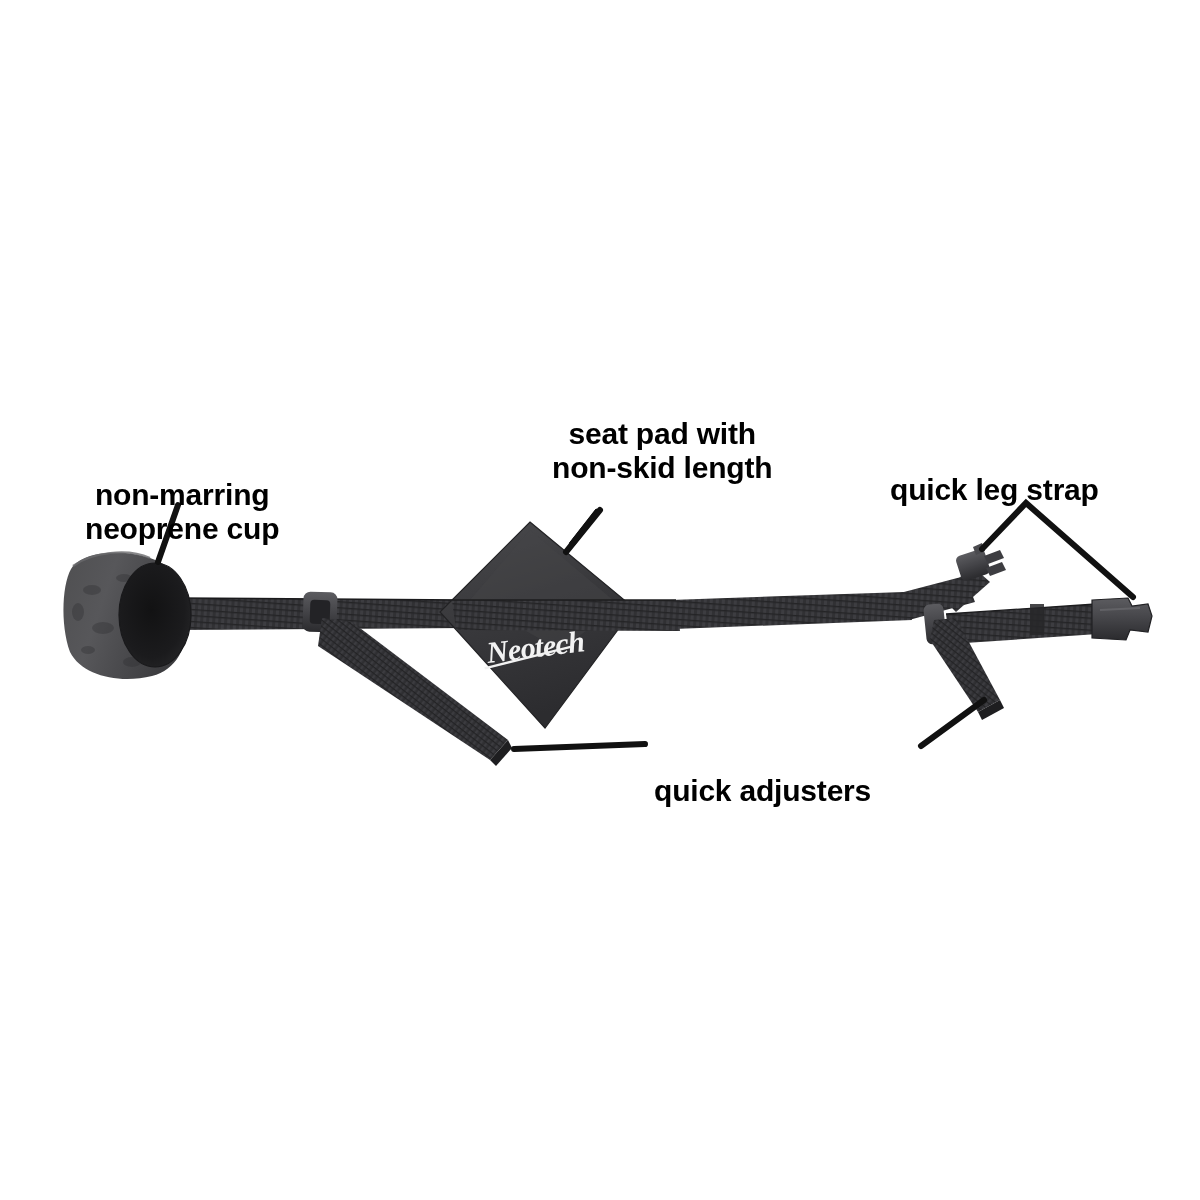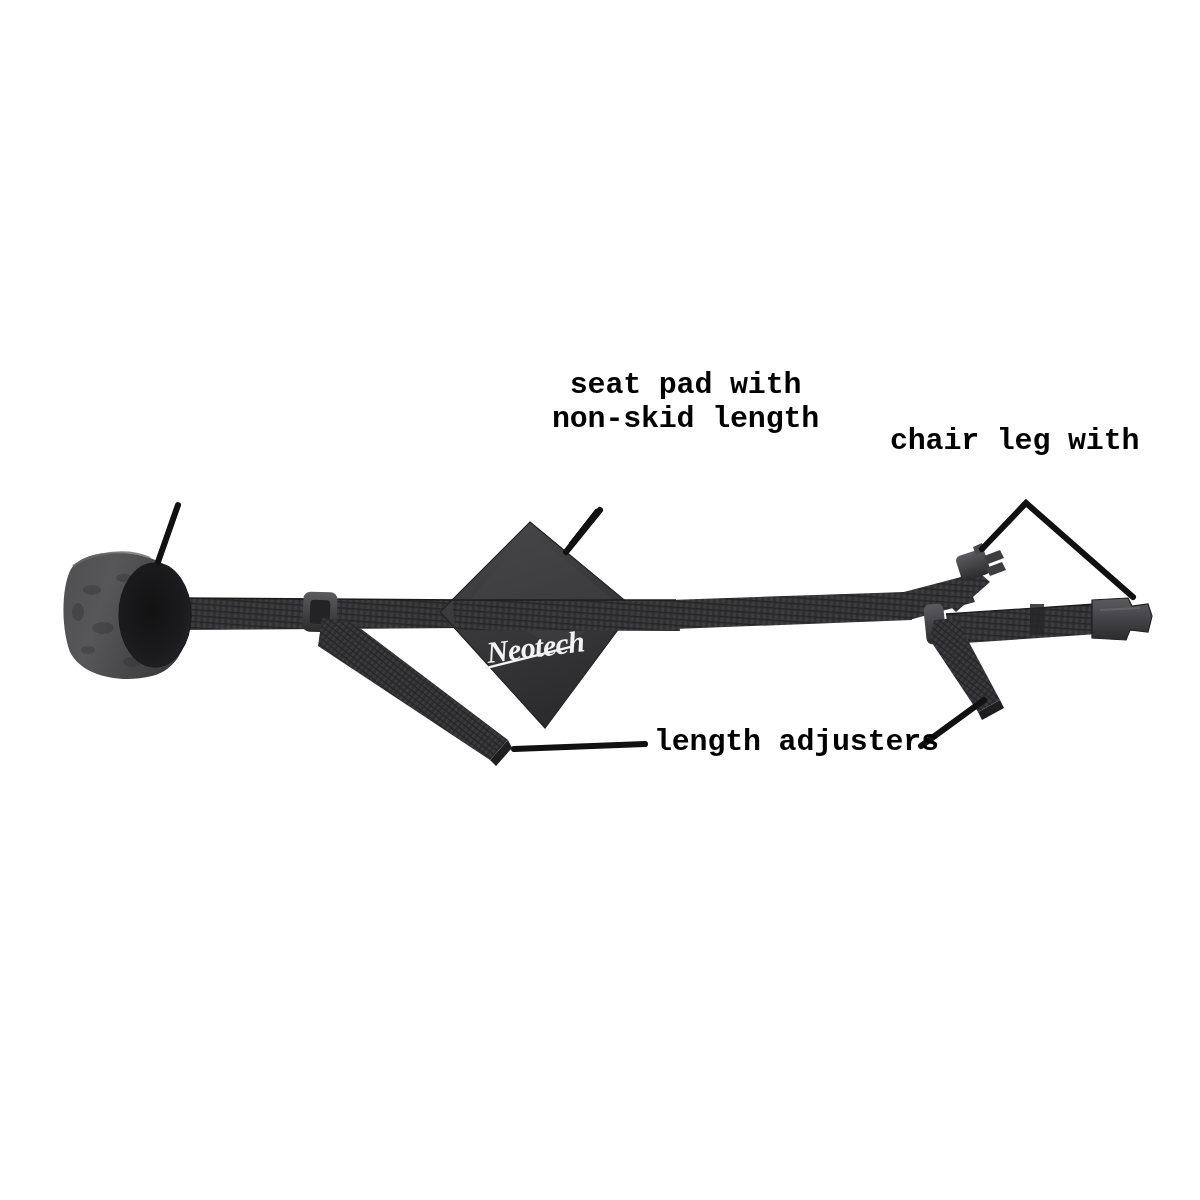--- a/index.html
+++ b/index.html
@@ -23,28 +23,29 @@
   #product-svg {
     position: absolute;
     left: 0;
     top: 0;
     width: 1200px;
     height: 1200px;
     display: block;
   }
   .callout {
     position: absolute;
-    font-family: Liberation Mono, monospace;
+    font-family: Liberation Sans, sans-serif;
     font-weight: bold;
     font-size: 30px;
     line-height: 1.12;
     color: #000000;
     letter-spacing: -0.2px;
     white-space: nowrap;
     user-select: none;
+    margin-top: 48px;
   }
   .callout .ln { display: block; }
   .callout.c-left   { left: 85px;  top: 430px;  text-align: center; }
   .callout.c-center { left: 552px; top: 369px;  text-align: center; }
   .callout.c-right  { left: 890px; top: 425px;  text-align: center; }
   .callout.c-bottom { left: 654px; top: 726px;  text-align: left; }
 </style>
 </head>
 <body>
 
@@ -180,27 +181,31 @@
       <line x1="597" y1="512" x2="572" y2="544"></line>
       <line x1="597" y1="512" x2="572" y2="544"></line>
       <path d="M 982 549 L 1026 503 L 1133 597"></path>
       <line x1="514" y1="749" x2="645" y2="744"></line>
       <line x1="921" y1="746" x2="984" y2="700"></line>
     </g>
 
     <line x1="600" y1="510" x2="566" y2="552" stroke="#111111" stroke-width="6" stroke-linecap="round"></line>
   </svg>
 
+  <div class="callout c-left">
+    <span class="ln">non-marring</span>
+    <span class="ln">neoprene cup</span>
+  </div>
 
   <div class="callout c-center">
     <span class="ln">seat pad with</span>
     <span class="ln">non-skid length</span>
   </div>
 
   <div class="callout c-right">
-    <span class="ln">chair leg with</span>
+    <span class="ln">quick leg strap</span>
   </div>
 
   <div class="callout c-bottom">
-    <span class="ln">length adjusters</span>
+    <span class="ln">quick adjusters</span>
   </div>
 
 </div>
 
 </body></html>

